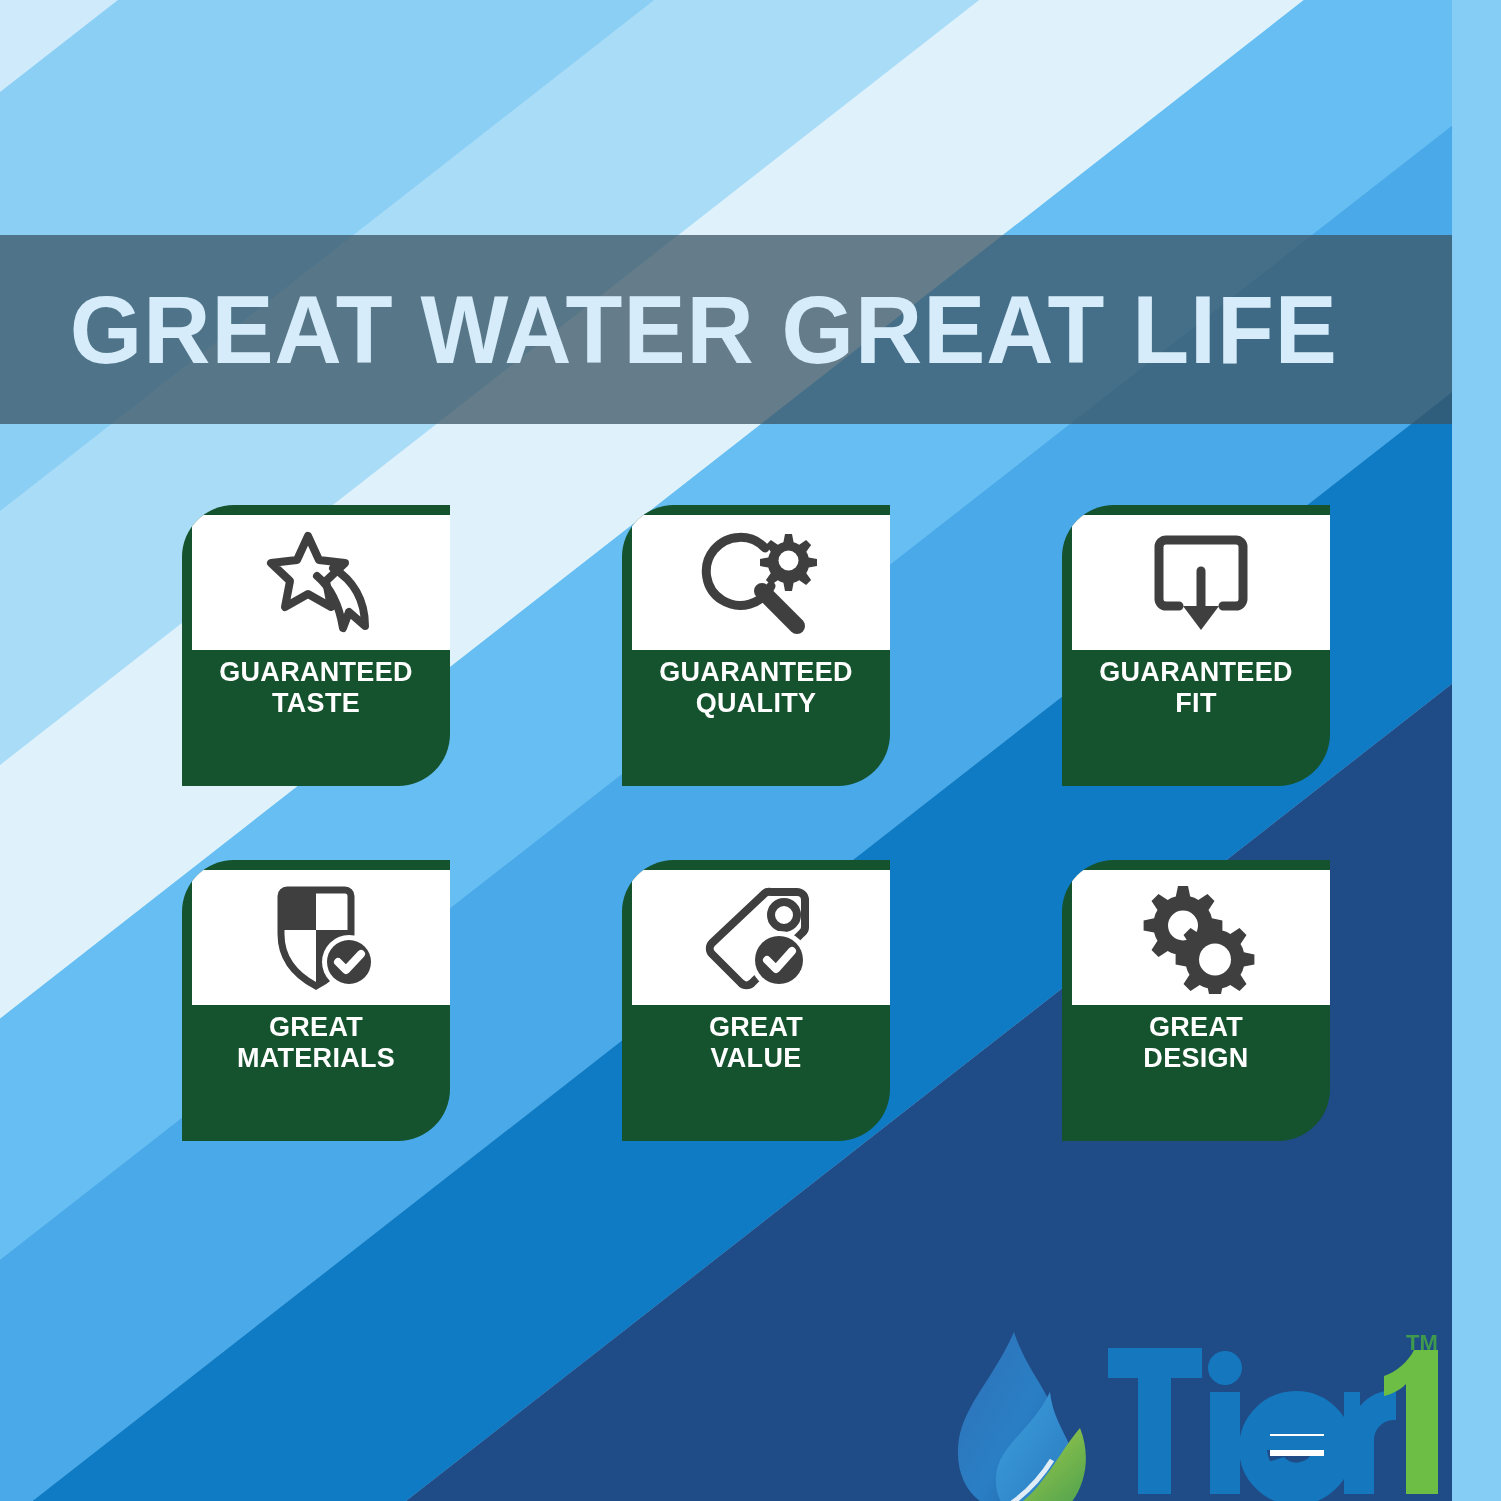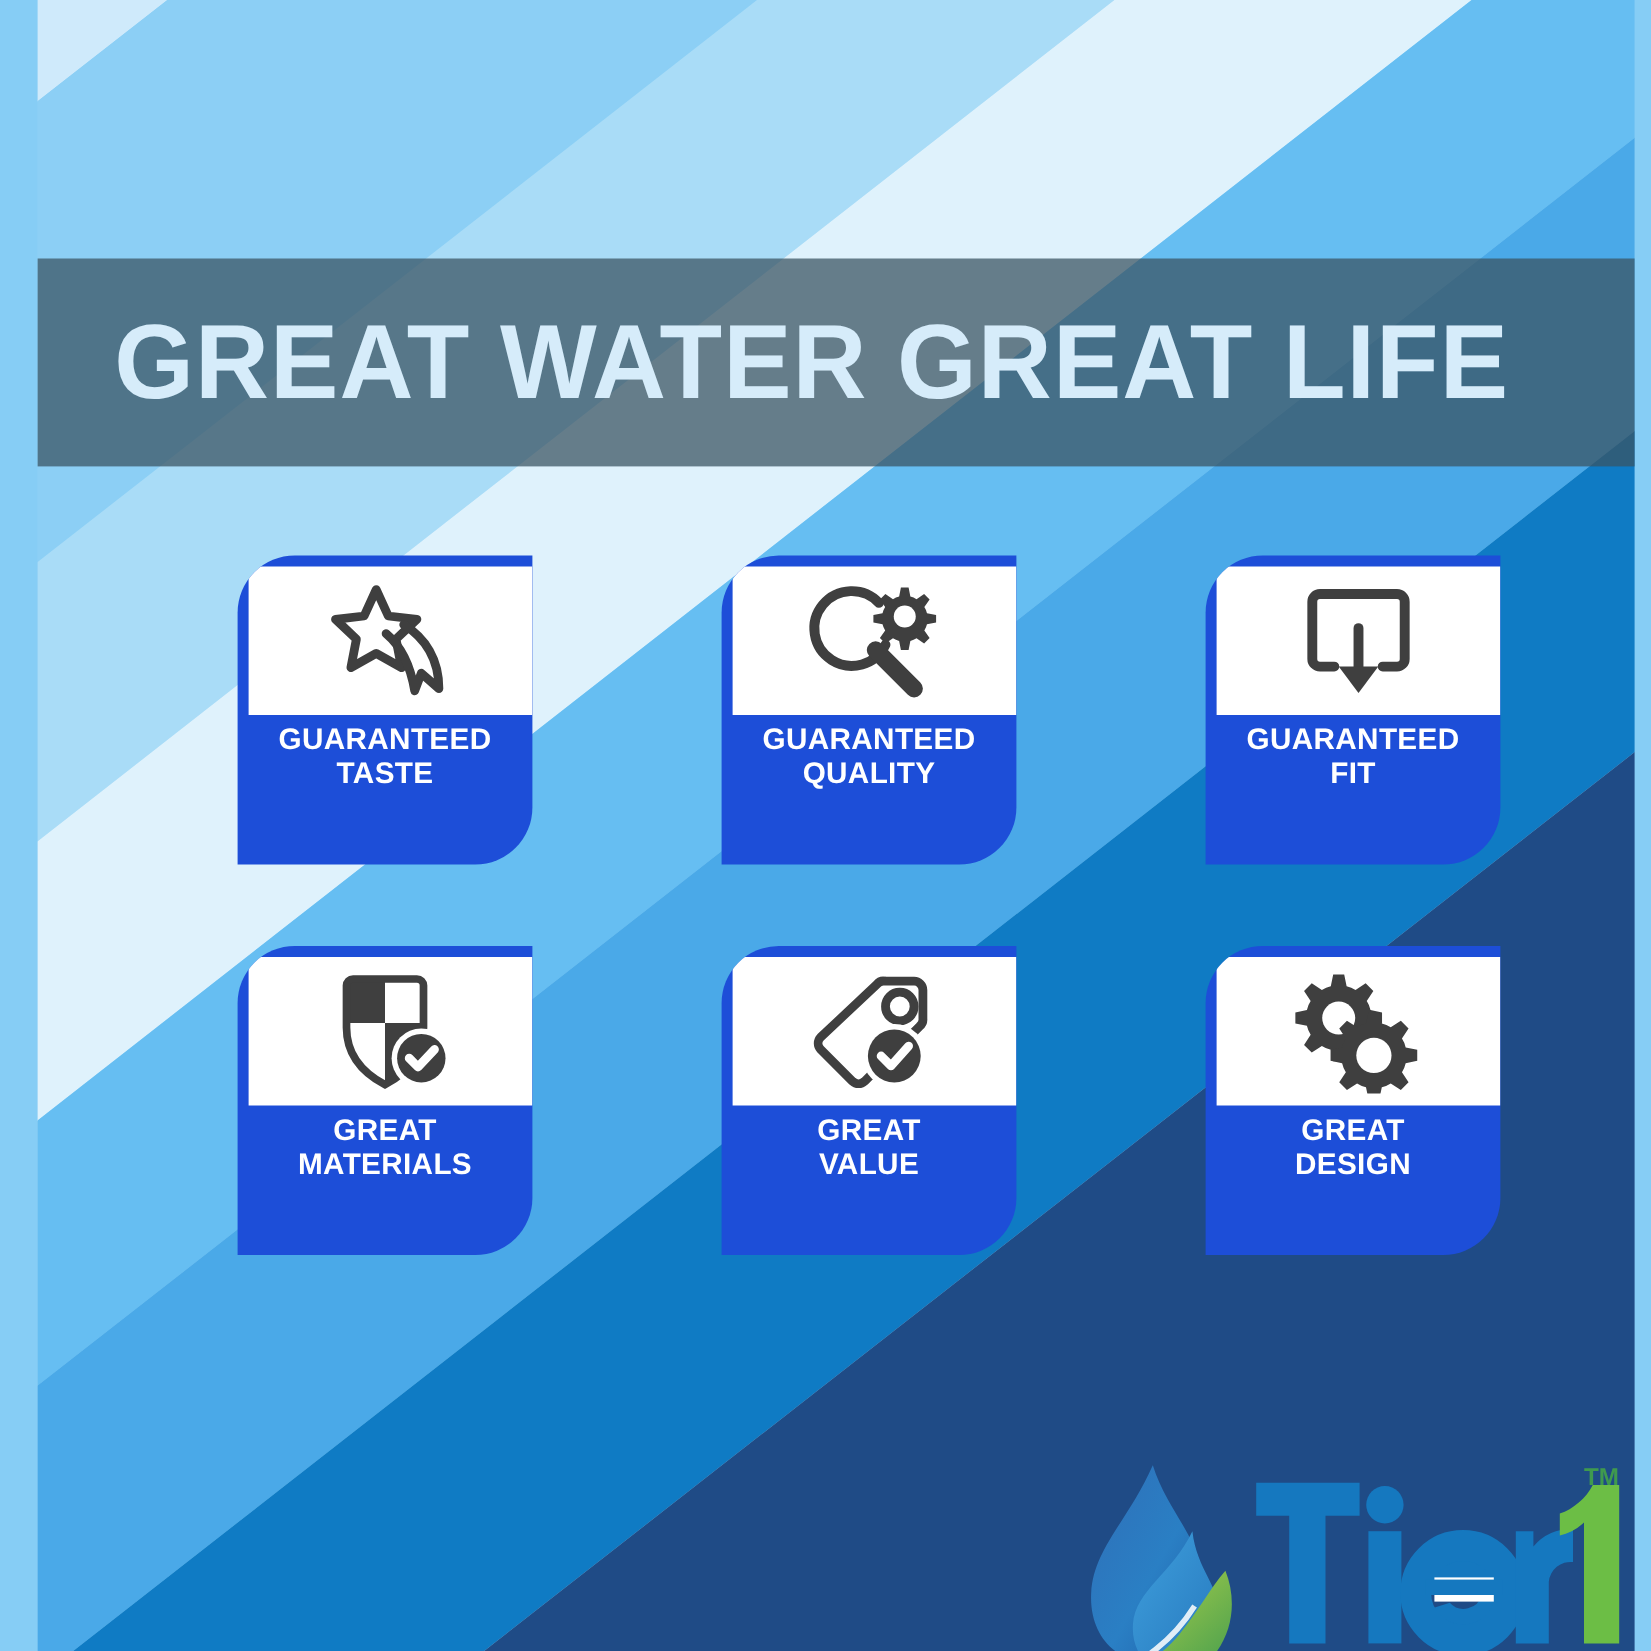--- a/index.html
+++ b/index.html
@@ -4,21 +4,20 @@
 <style>
   html,body{margin:0;padding:0;}
   body{
     width:1501px;height:1501px;overflow:hidden;
     font-family:"Liberation Sans", sans-serif;
     background:#86cdf5;
   }
   #poster{
     position:relative;width:1452px;height:1501px;overflow:hidden;
     background:#8ccff5;
-    margin-left:34px;
   }
   
   .stripes{position:absolute;inset:0;overflow:hidden;}
   .stripes svg{display:block;width:1501px;height:1501px;}
 
   
   .band{
     position:absolute;left:0;top:235px;width:1501px;height:189px;
     background:rgba(58,84,99,0.74);
     display:flex;align-items:center;
@@ -42,21 +41,21 @@
     width:1150px;
     display:grid;
     grid-template-columns:repeat(3,268px);
     grid-template-rows:repeat(2,281px);
     column-gap:172px;
     row-gap:74px;
   }
   .card{
     position:relative;
     width:268px;height:281px;
-    background:#1d4ed8;
+    background:#14532d;
     border-radius:52px 0 52px 0;
     overflow:hidden;
   }
   .card-icon{
     position:absolute;left:10px;top:10px;
     width:258px;height:135px;
     background:#ffffff;
     display:flex;align-items:center;justify-content:center;
   }
   .card-icon svg{display:block;}

